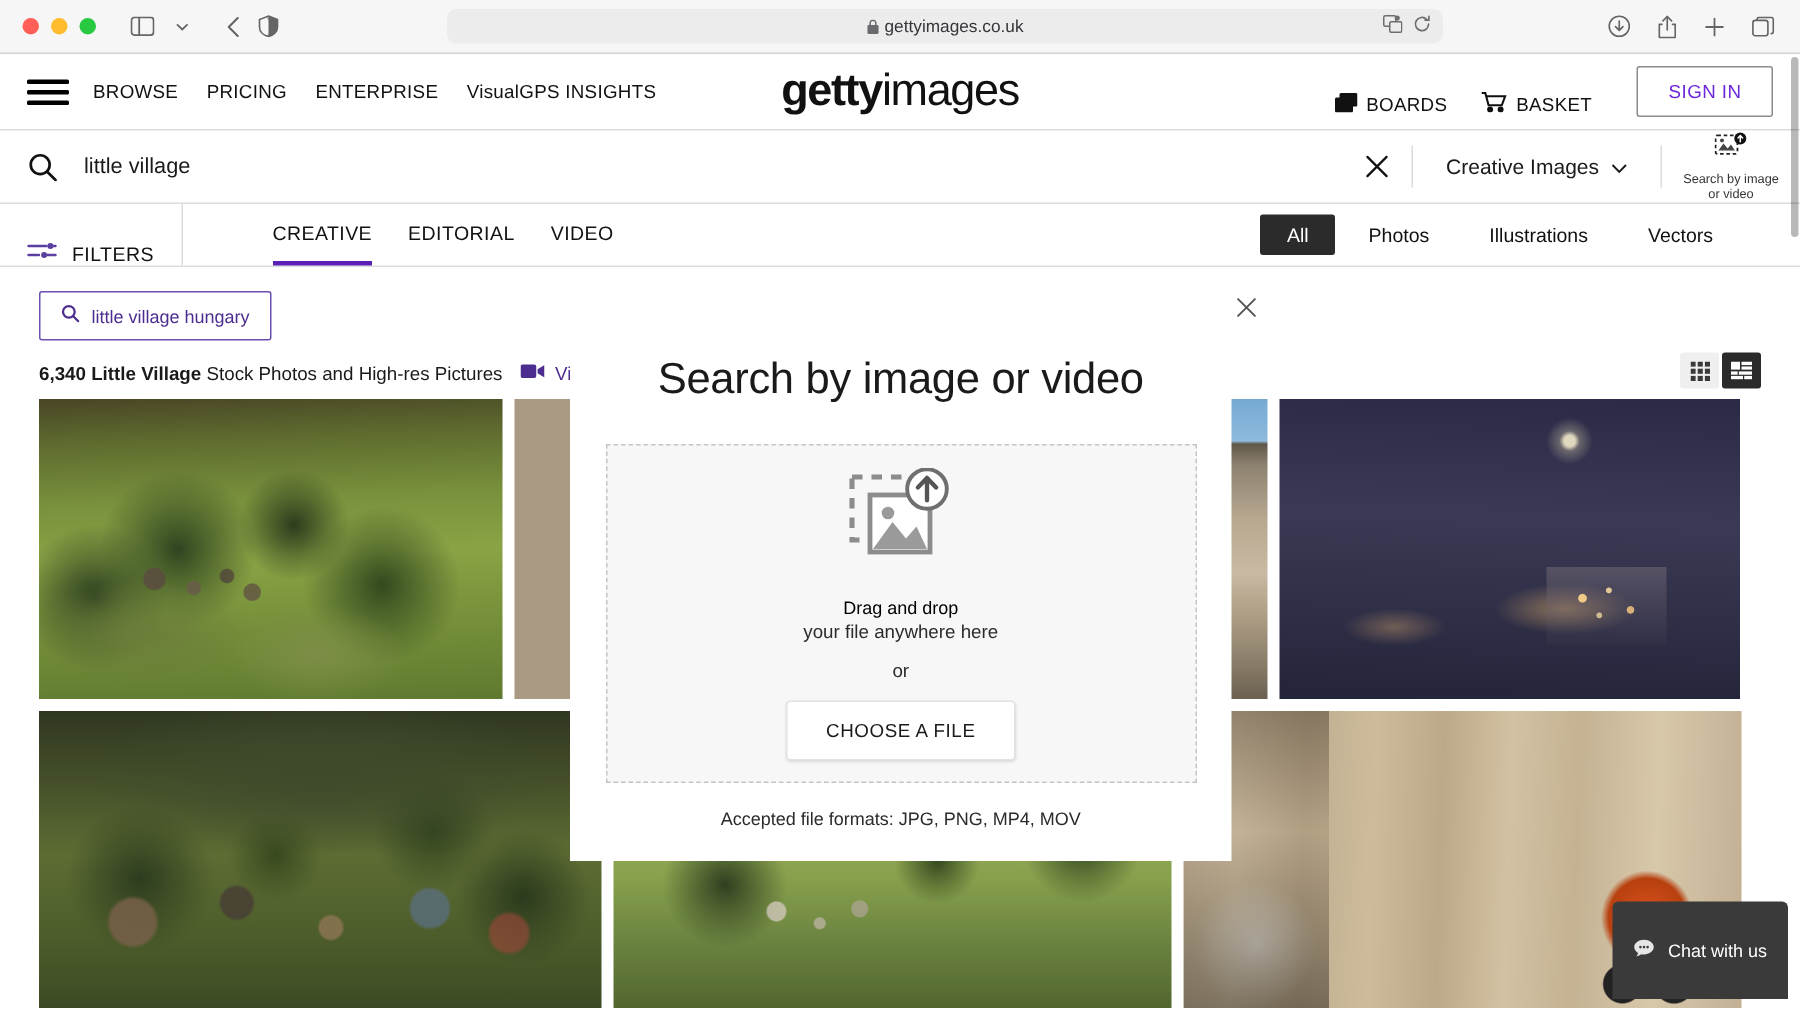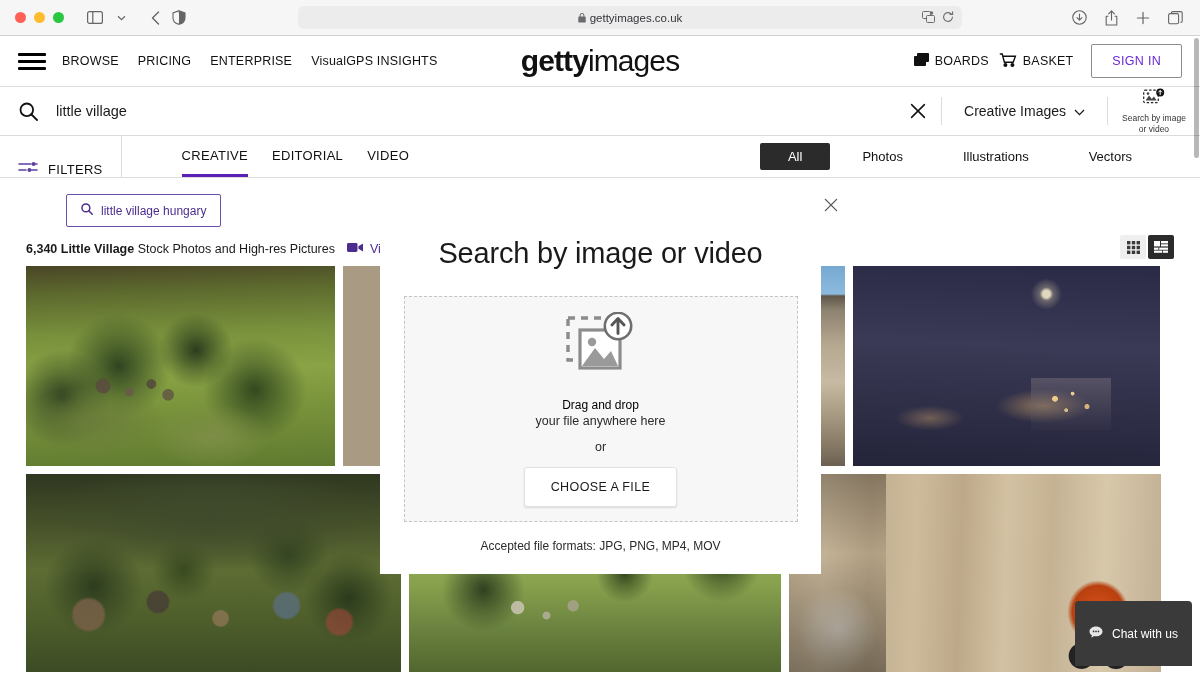--- a/index.html
+++ b/index.html
@@ -111,22 +111,22 @@
     font-size: 30px;
     letter-spacing: -0.9px;
     color: #111;
     pointer-events: auto;
   }
   .logo b { font-weight: 700; }
   .logo span { font-weight: 400; }
   .header-right {
     margin-left: auto;
     display: flex;
-    align-items: center;
-    gap: 10px;
+    align-items: flex-end;
+    gap: 22px;
     z-index: 6;
   }
   .hr-item {
     display: flex; align-items: center; gap: 6px;
     font-size: 12.5px; color: #111; text-decoration: none;
     letter-spacing: 0.2px;
   }
   .signin-btn {
     border: 1px solid #8c8c8c;
     border-radius: 2px;
@@ -198,36 +198,35 @@
   .cat-tabs { display: flex; align-items: center; gap: 24px; margin-left: 24px; height: 100%; }
   .cat-tab {
     font-size: 13px; color: #111; letter-spacing: .3px;
     height: 100%; display: flex; align-items: center;
     border-bottom: 3px solid transparent;
   }
   .cat-tab.active { border-bottom-color: #5b21b6; margin-left: 36px; }
   .type-tabs { margin-left: auto; display: flex; align-items: center; gap: 4px; padding-right: 40px; }
   .type-tab {
     font-size: 13px; color: #111;
-    padding: 6px 28px; border-radius: 2px;
+    padding: 6px 18px; border-radius: 2px;
   }
   .type-tab.active { background: #2b2b2b; color: #fff; }
 
   
   .results-area { padding: 0 26px; background: #fff; position: relative; z-index: 2; }
   .suggest-row { padding-top: 16px; display: flex; gap: 10px; }
   .suggest-chip {
     display: inline-flex; align-items: center; gap: 8px;
     border: 1px solid #6b4fae;
     border-radius: 2px;
     padding: 8px 14px;
     font-size: 12px;
     color: #4c2d8f;
     background: #fff;
-    margin-left: 40px;
   }
   .count-row {
     display: flex; align-items: center; gap: 12px;
     padding-top: 15px; padding-bottom: 10px;
     font-size: 12.5px; color: #1a1a1a;
     position: relative;
   }
   .count-row b { font-weight: 700; }
   .view-link {
     display: inline-flex; align-items: center; gap: 7px;

